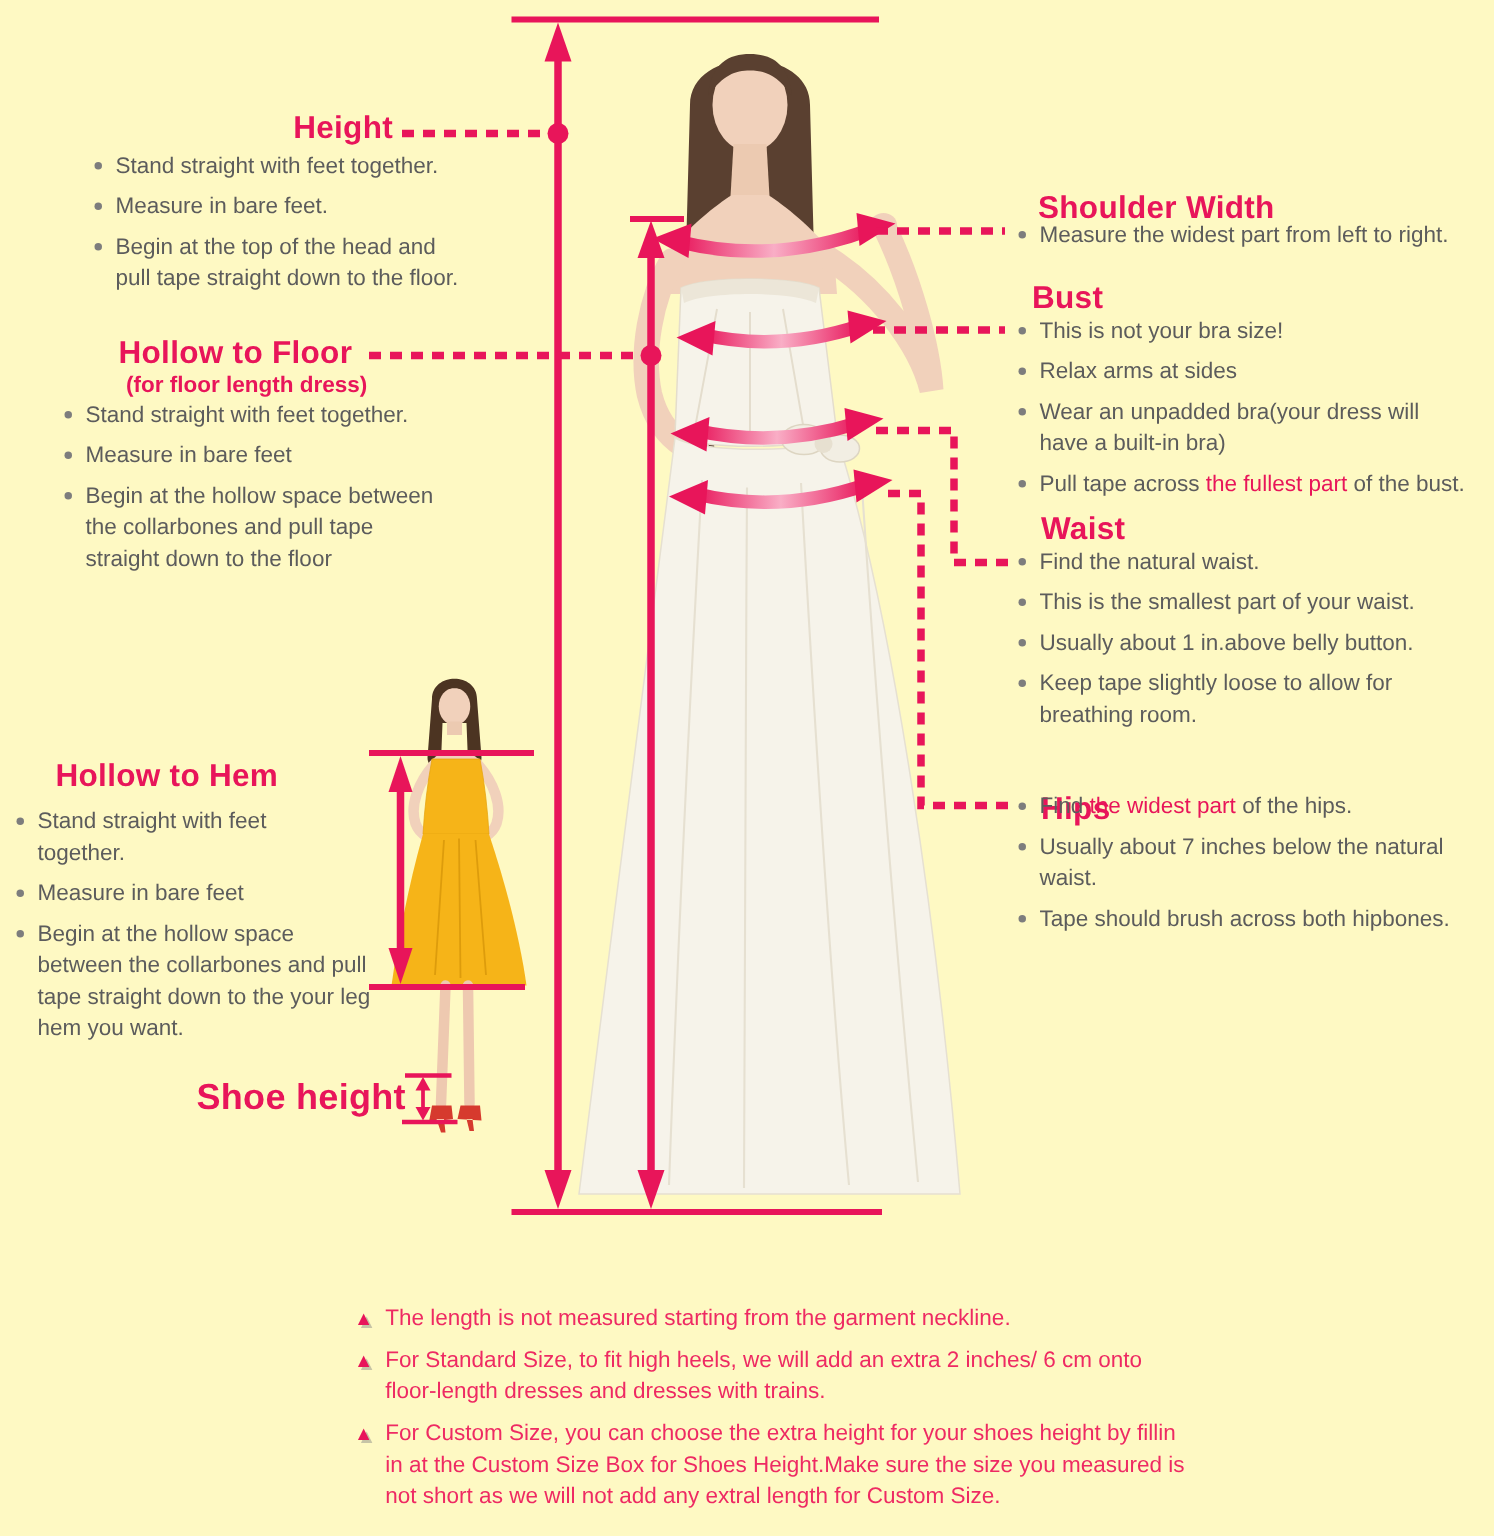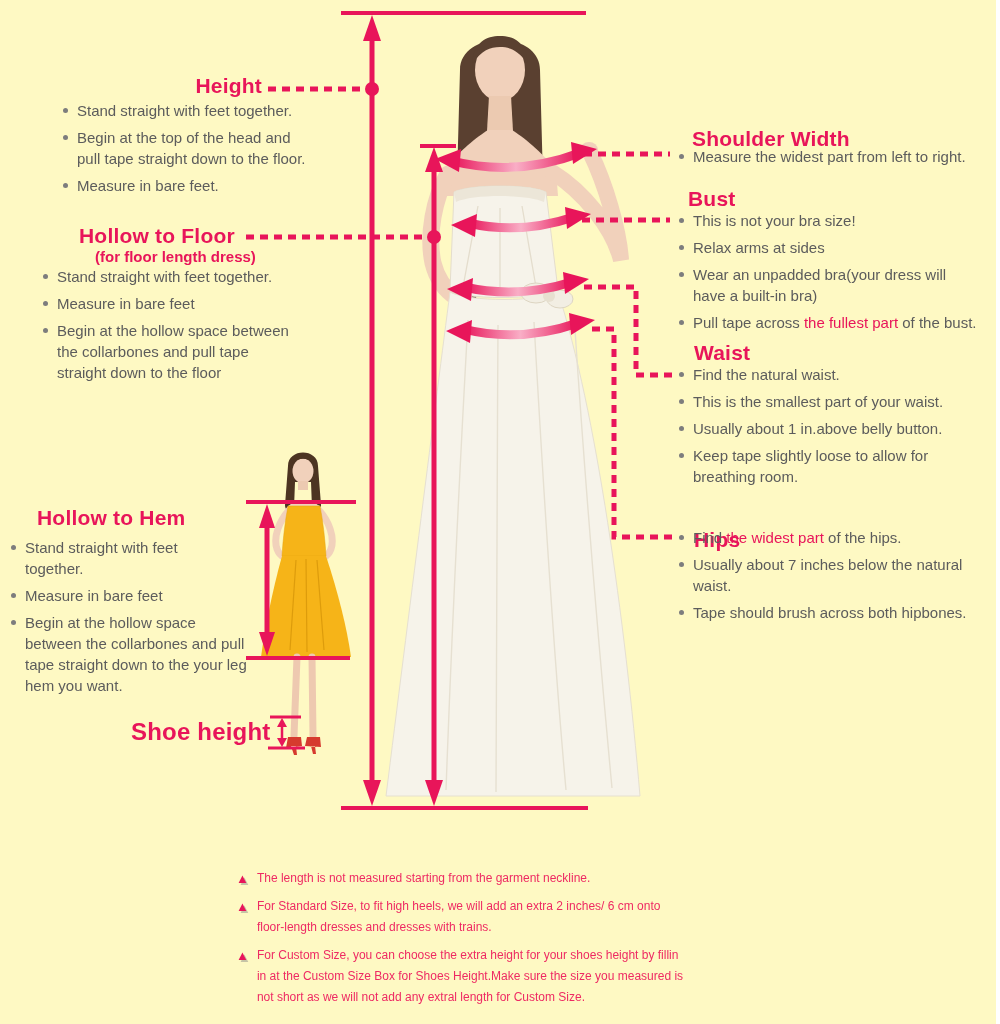--- a/index.html
+++ b/index.html
@@ -10,21 +10,21 @@
   .sec-title{margin:0;font-size:21px;font-weight:bold;color:#e8155a;white-space:nowrap;letter-spacing:.2px;}
   .sec-sub{margin:0;font-size:15px;font-weight:bold;color:#e8155a;white-space:nowrap;}
   ul.blist{list-style:none;margin:0;padding:0;}
   ul.blist li{position:relative;padding-left:17px;color:#5c5c5c;font-size:15px;line-height:21px;margin-bottom:6px;}
   ul.blist li .dot{position:absolute;left:3px;top:8px;width:5px;height:5px;border-radius:50%;background:#7d7d7d;}
   .itext{white-space:pre-line;}
   .hl{color:#e8155a;}
   .tight li{margin-bottom:4px;}
   .notes .note{display:flex;gap:8px;margin-bottom:7px;}
   .tri{color:#e8155a;font-size:13px;line-height:21px;text-shadow:2px 2px 0 rgba(130,130,130,.45);flex:0 0 auto;}
-  .ntext{color:#ee2a63;font-size:12px;line-height:21px;white-space:pre-line;flex:1;}
+  .ntext{color:#ee2a63;font-size:15px;line-height:21px;white-space:pre-line;flex:1;}
   .r-align{text-align:right;}
 </style>
 </head>
 <body>
 
 <div id="canvas">
 
   <svg class="abs" style="left:0;top:0;" width="1000" height="1024" viewBox="0 0 1000 1024" aria-hidden="true">
     <defs>
       <linearGradient id="tape" x1="0" y1="0" x2="1" y2="0">
@@ -132,27 +132,27 @@
       <polygon points="282,718 277,727 287,727" fill="#e8155a" stroke="none"></polygon>
       <polygon points="282,747 277,738 287,738" fill="#e8155a" stroke="none"></polygon>
     </g>
   </svg>
 
   <div class="abs r-align" style="left:95px;top:74px;width:167px;">
     <h2 class="sec-title">Height</h2>
   </div>
   <ul class="blist abs" style="left:60px;top:100px;width:260px;">
     <li><span class="dot"></span><span class="itext">Stand straight with feet together.</span></li>
+    <li><span class="dot"></span><span class="itext">Measure in bare feet.</span></li>
     <li><span class="dot"></span><span class="itext">Begin at the top of the head and
 pull tape straight down to the floor.</span></li>
-    <li><span class="dot"></span><span class="itext">Measure in bare feet.</span></li>
   </ul>
 
   <h2 class="sec-title abs" style="left:79px;top:224px;">Hollow to Floor</h2>
-  <div class="sec-sub abs" style="left:84px;top:248px;margin-left:11px;">(for floor length dress)</div>
+  <div class="sec-sub abs" style="left:84px;top:248px;">(for floor length dress)</div>
   <ul class="blist abs" style="left:40px;top:266px;width:252px;">
     <li><span class="dot"></span><span class="itext">Stand straight with feet together.</span></li>
     <li><span class="dot"></span><span class="itext">Measure in bare feet</span></li>
     <li><span class="dot"></span><span class="itext">Begin at the hollow space between
 the collarbones and pull tape
 straight down to the floor</span></li>
   </ul>
 
   <h2 class="sec-title abs" style="left:37px;top:506px;text-align:center;">Hollow to Hem</h2>
   <ul class="blist abs" style="left:8px;top:537px;width:252px;">

